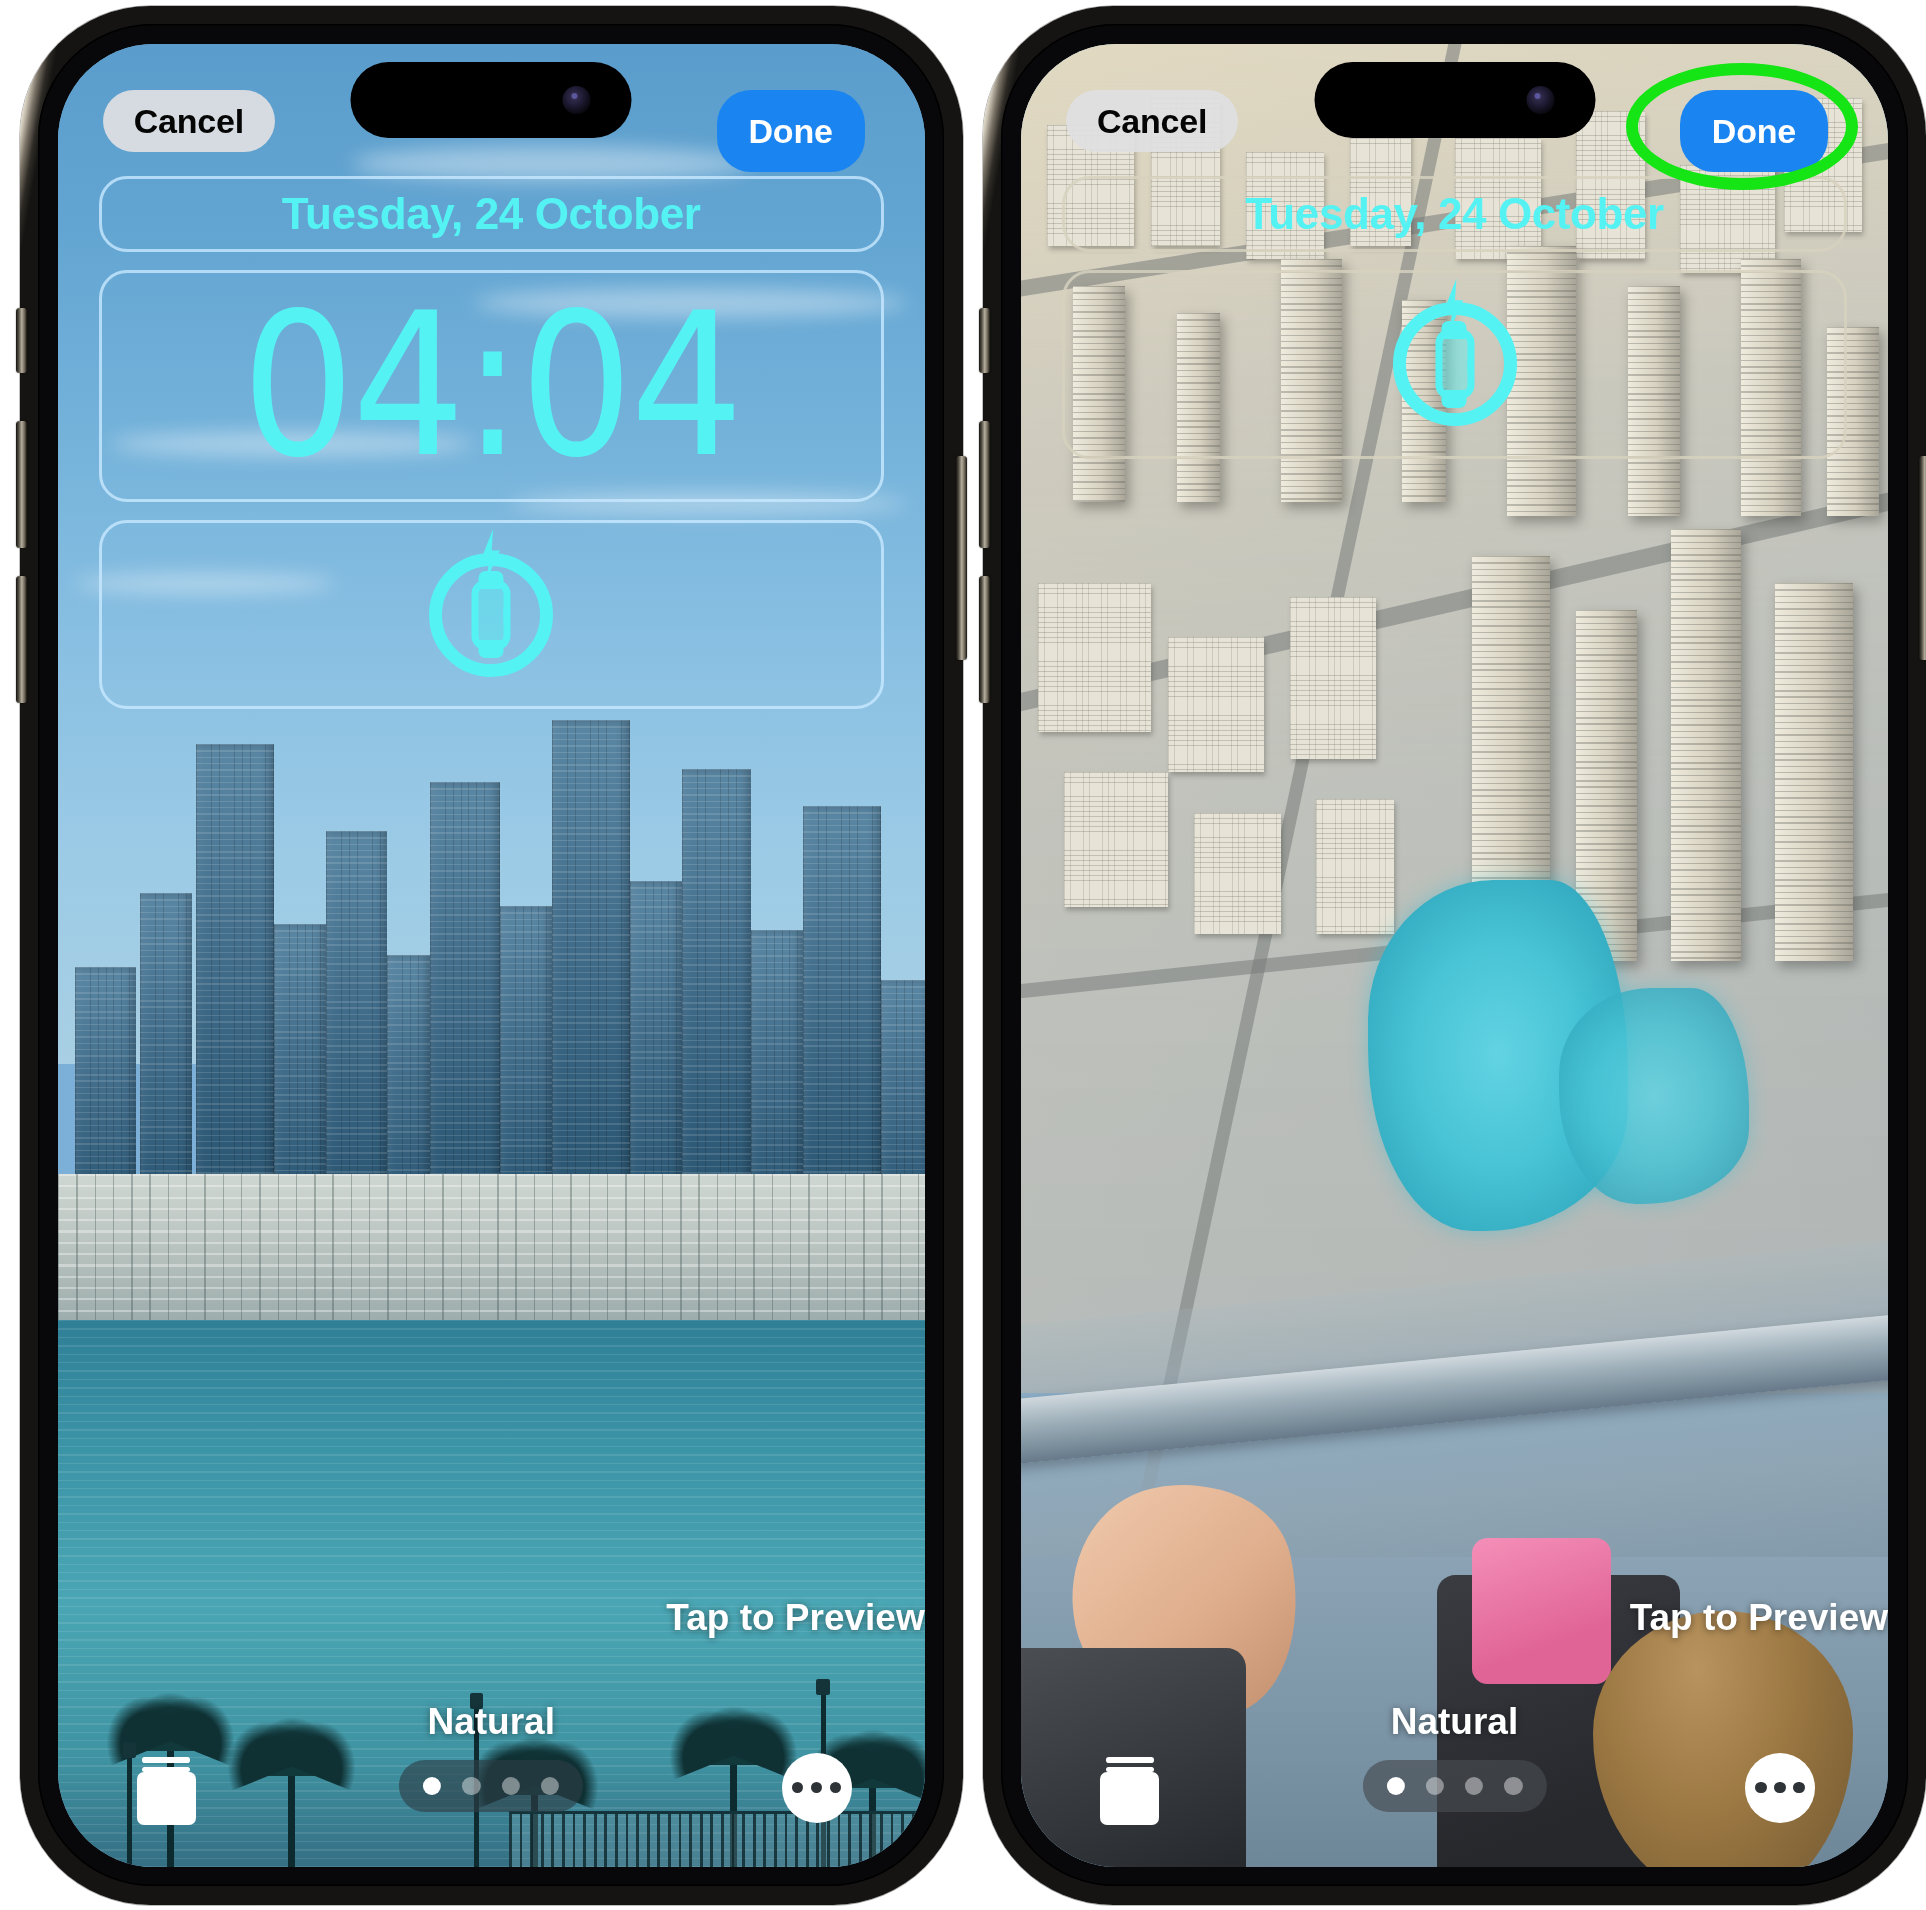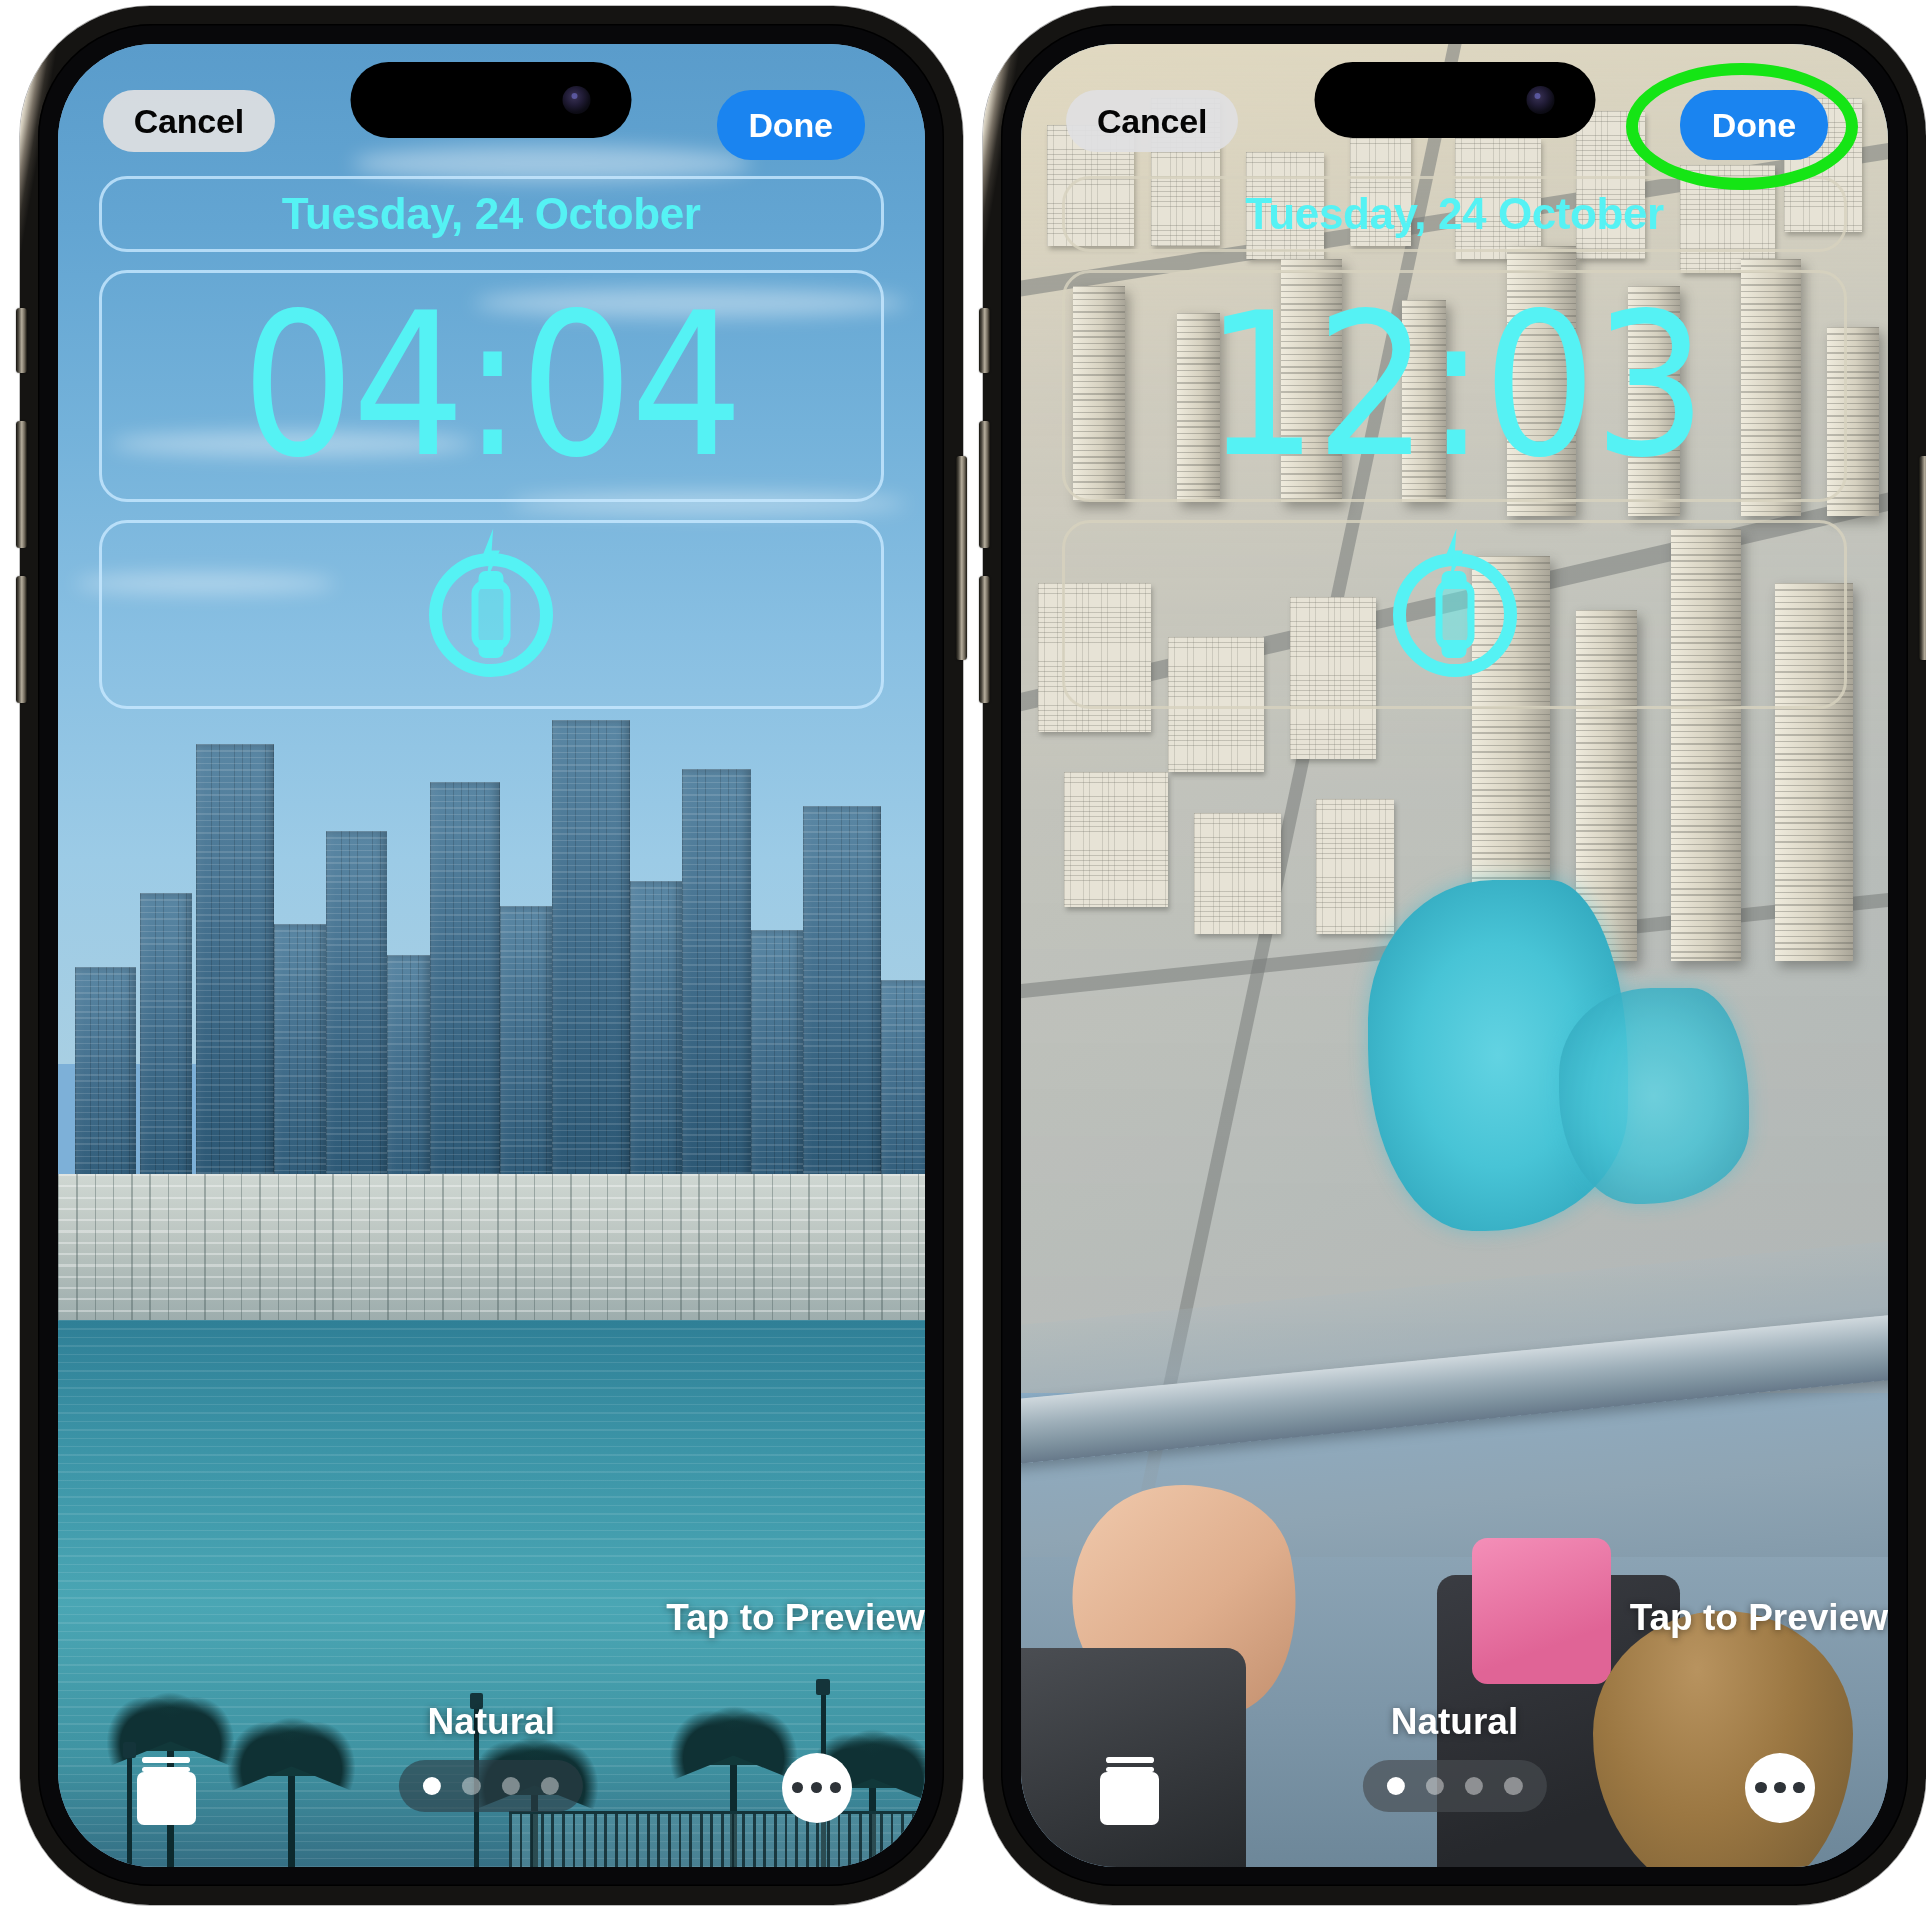--- a/index.html
+++ b/index.html
@@ -250,21 +250,21 @@
     padding: 14px 31px;
     background: rgba(224,224,226,0.92);
     color: #050505;
     font-size: 34px; font-weight: 700;
     border-radius: 34px;
     line-height: 1;
     letter-spacing: -0.2px;
   }
   .btn-done {
     position: absolute; right: 45px; top: 7px;
-    padding: 18px 32px;
+    padding: 24px 32px;
     background: #1a84f0;
     color: #ffffff;
     font-size: 34px; font-weight: 700;
     border-radius: 34px;
     line-height: 1;
     letter-spacing: -0.2px;
   }
   .highlight-ring{
     position:absolute;
     right: 15.5px; top: -19.7px;
@@ -609,23 +609,20 @@
         <div class="topbar">
           <div class="btn-cancel">Cancel</div>
           <div class="btn-done">Done</div>
           <div class="highlight-ring"></div>
         </div>
 
         <div class="ls-stack">
           <div class="w-box w-date">
             <span class="txt">Tuesday, 24 October</span>
           </div>
-          <div class="w-box w-time">
-            <span class="txt">12:03</span>
-          </div>
           <div class="w-box w-widget">
             <div class="watch-icon">
               <div class="watch-ring"></div>
               <div class="bolt"></div>
               <div class="watch-body">
                 <div class="watch-crown"></div>
                 <div class="watch-band-t"></div>
                 <div class="watch-band-b"></div>
               </div>
             </div>

